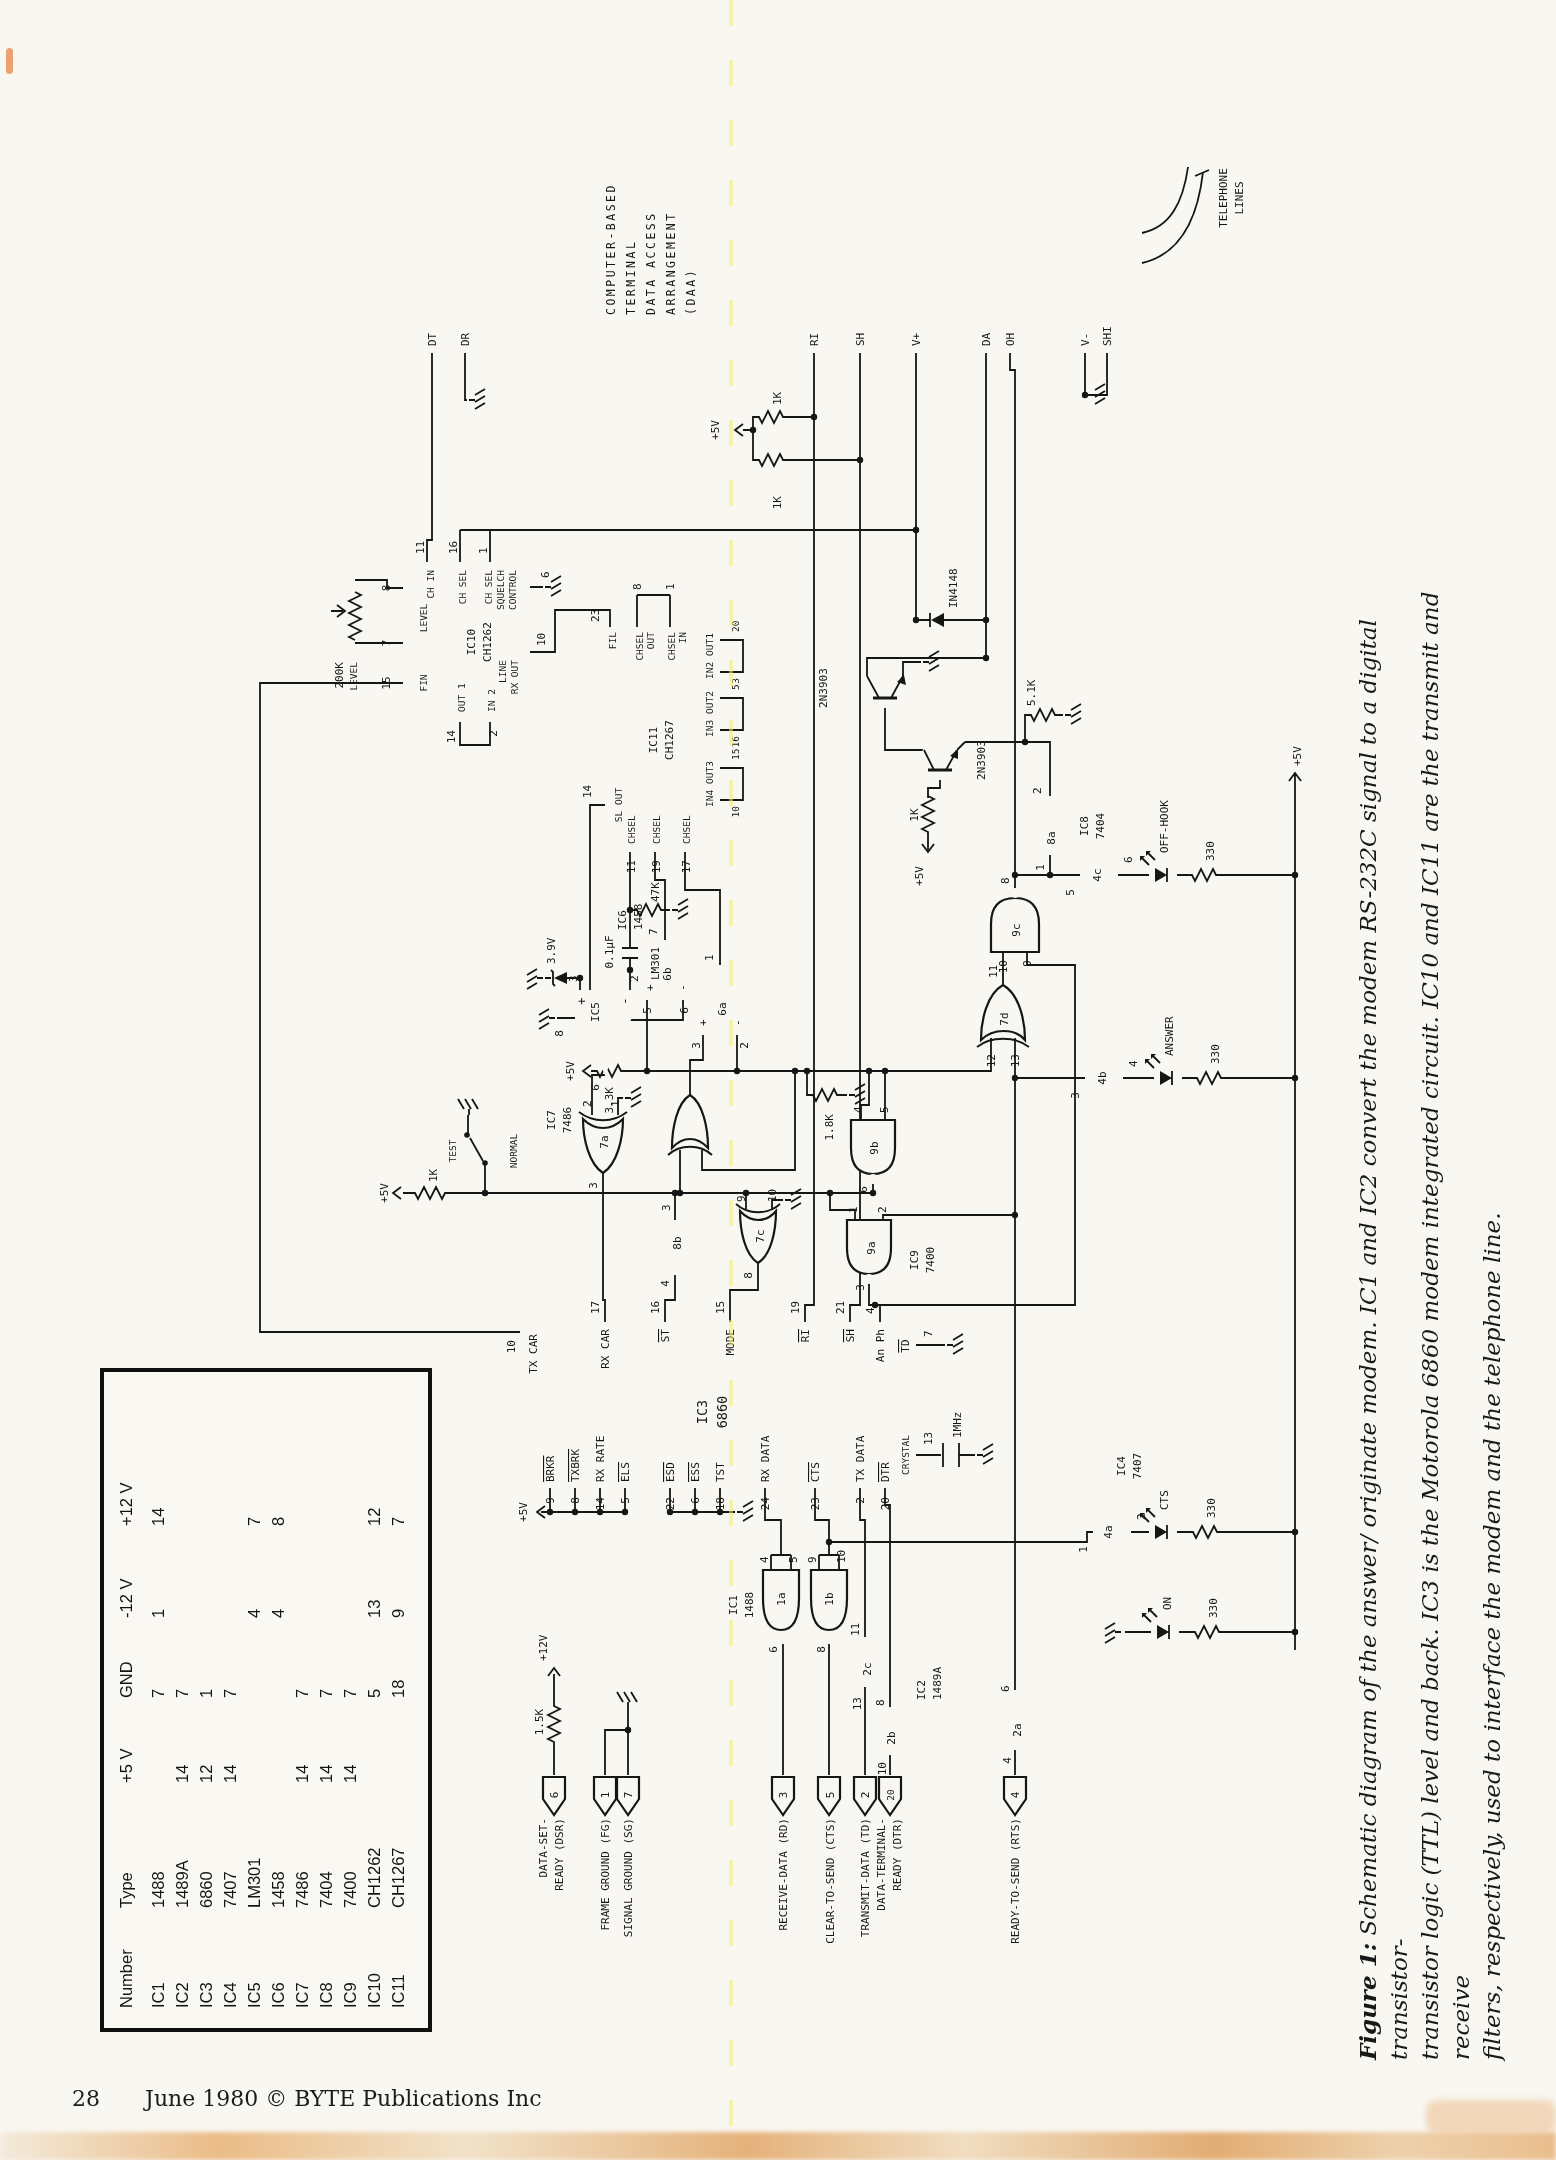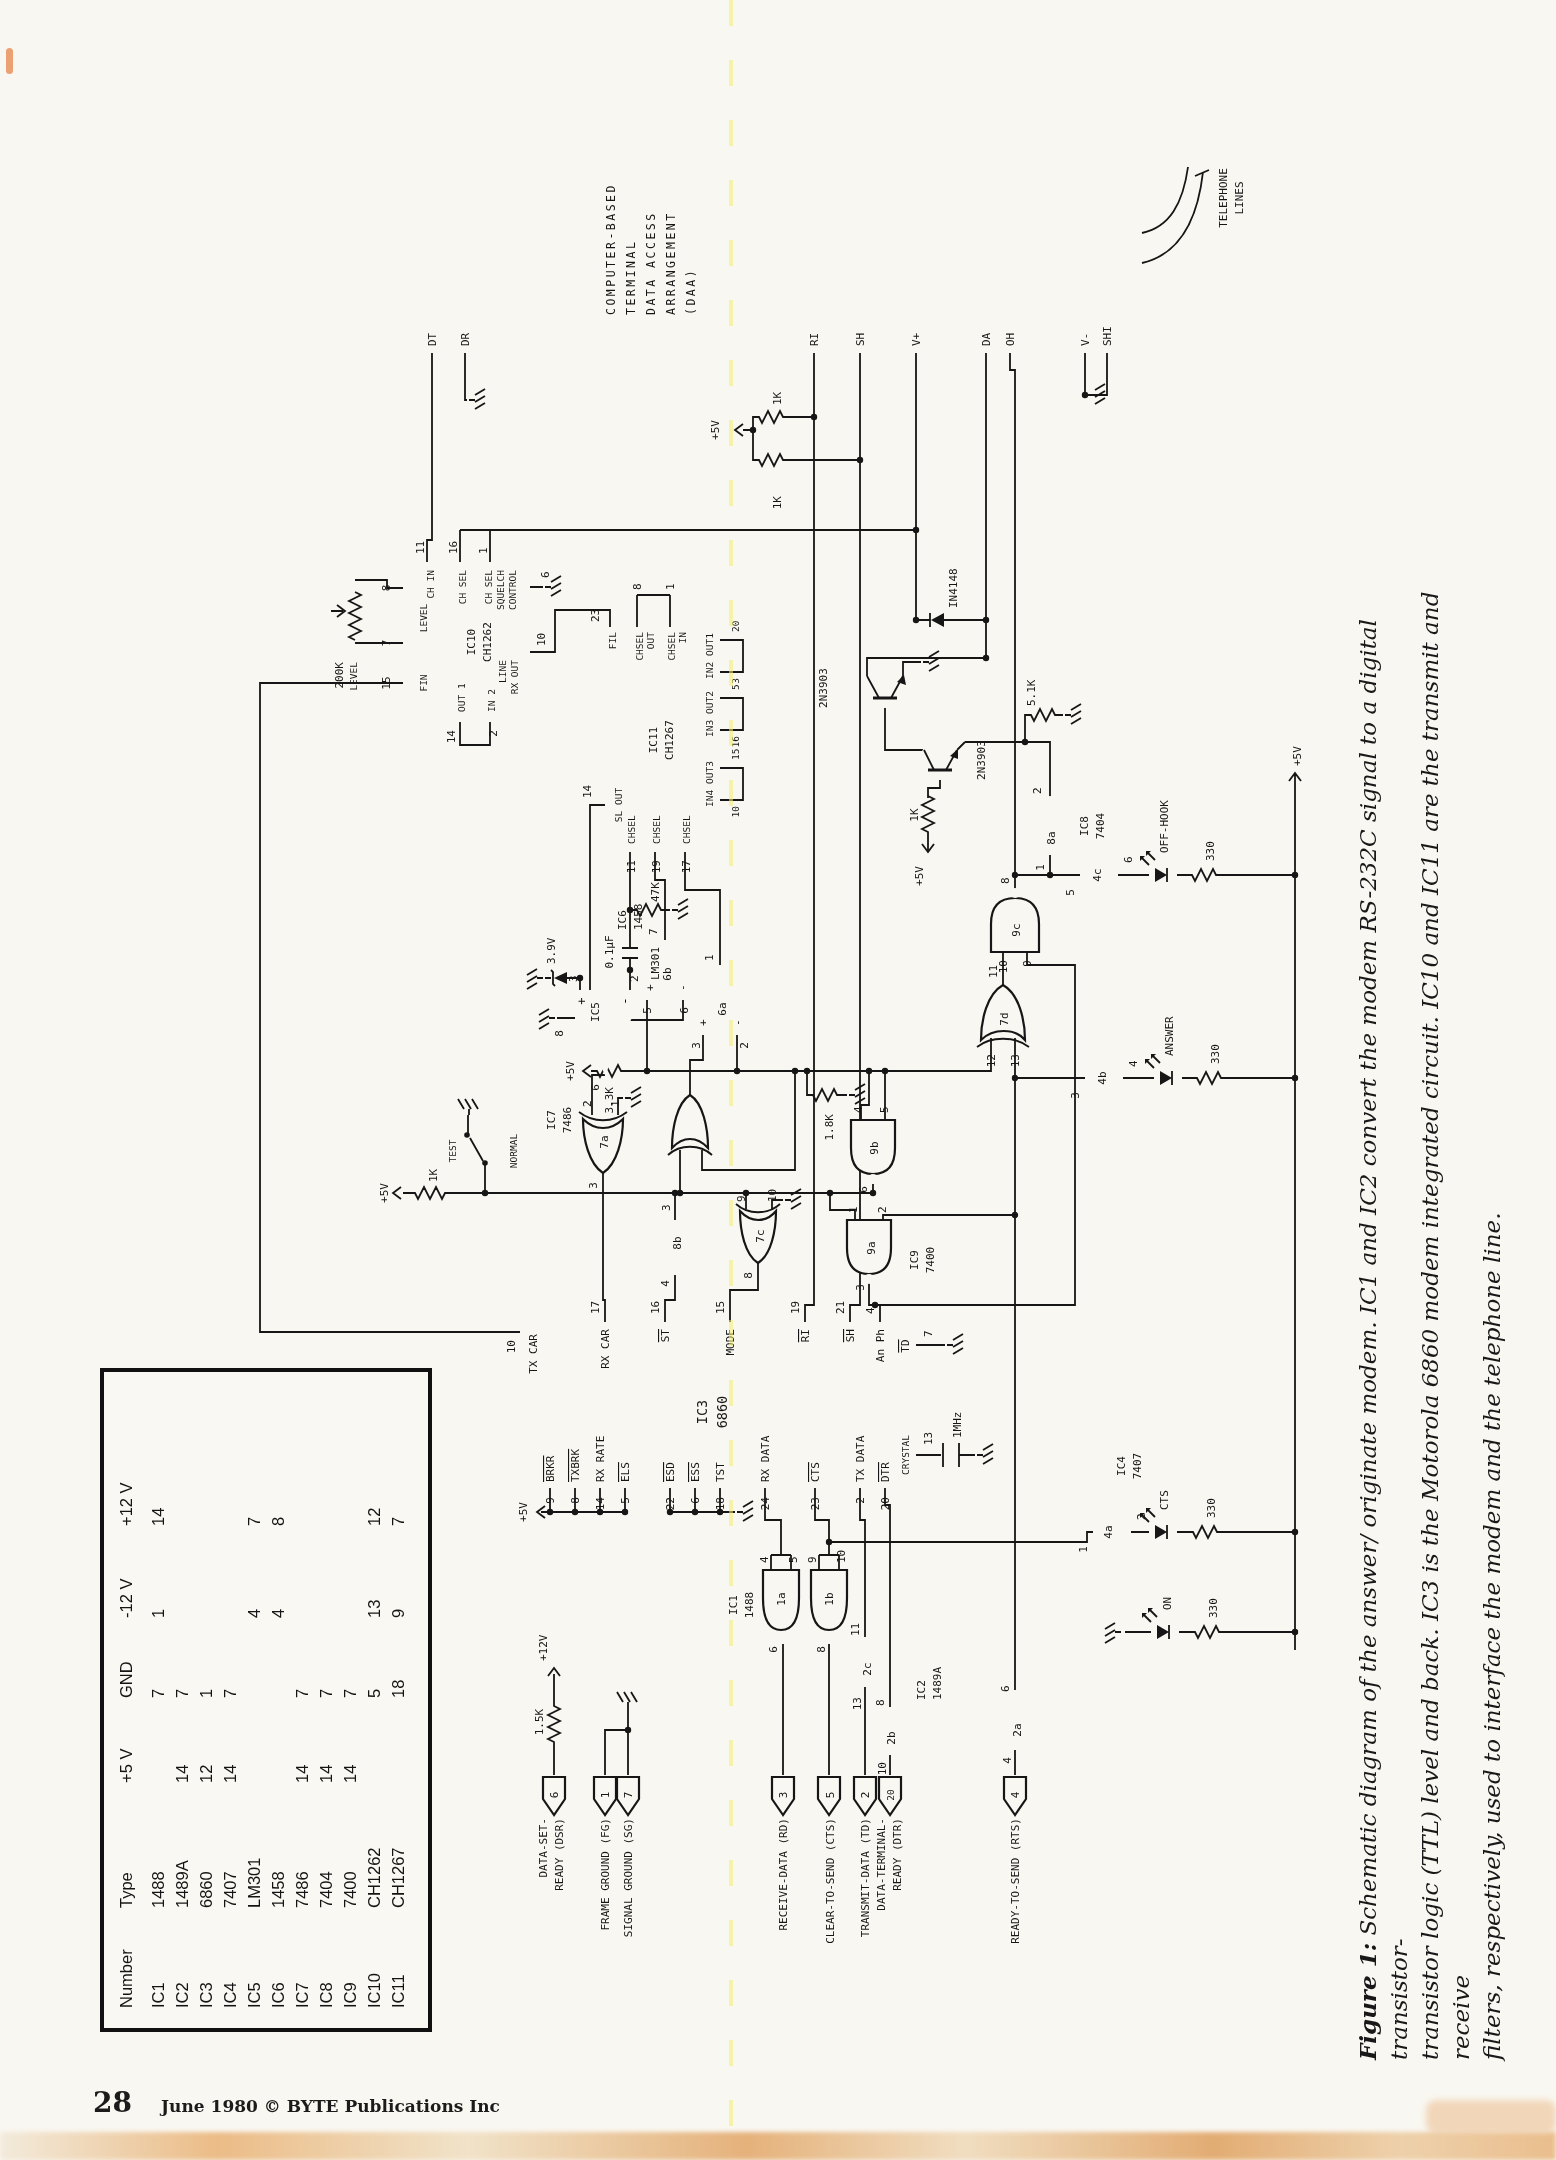--- a/index.html
+++ b/index.html
@@ -26,22 +26,22 @@
   #schemSvg .mid{text-anchor:middle}#schemSvg .end{text-anchor:end}
   #schemSvg .s10{font-size:9.5px}#schemSvg .s11{font-size:11px}#schemSvg .s12{font-size:12px}
   #schemSvg .s13{font-size:13.5px}#schemSvg .ol{text-decoration:overline}
   #schemSvg .ls{letter-spacing:2.5px;font-size:11.5px}
   #schemSvg path,#schemSvg line,#schemSvg polyline{fill:none;stroke:#161616;}
   #schemSvg .w{stroke-width:1.8}
   #schemSvg .bx{stroke-width:2.6;fill:none}
   #schemSvg .gt{stroke-width:2.2;fill:#f9f7f1}
   #schemSvg .fill{fill:#161616;stroke:none}
   #footer{position:absolute;top:2086px;left:72px;font-family:"DejaVu Serif",serif;color:#1b1b1b;}
-  #footer .pg{font-weight:bold;font-size:28px;margin-left:21px;}
-  #footer .tx{font-size:17px;margin-left:24px;font-weight:bold;}
+  #footer .pg{font-weight:normal;font-size:22px;}
+  #footer .tx{font-size:22px;margin-left:40px;}
   
   #foldline{position:absolute;left:729px;top:0;width:4px;height:2135px;opacity:.55;
      background:repeating-linear-gradient(180deg,#f3ef6d 0 26px,rgba(0,0,0,0) 26px 60px);}
   #bstrip{position:absolute;left:0;top:2132px;width:1556px;height:28px;
      background:linear-gradient(90deg,#f2e9d8 0%,#e9b275 14%,#f0dfc2 30%,#e2a667 48%,#efd9b8 62%,#dfa05e 78%,#eccba0 90%,#e8b47c 100%);
      filter:blur(2px);opacity:.85;}
   #smear1{position:absolute;left:6px;top:48px;width:7px;height:26px;background:#e98b52;border-radius:4px;opacity:.8;}
   #smear2{position:absolute;right:0px;top:2100px;width:130px;height:34px;background:#eec9a2;border-radius:10px;filter:blur(3px);opacity:.7;}
 </style>
 </head>

